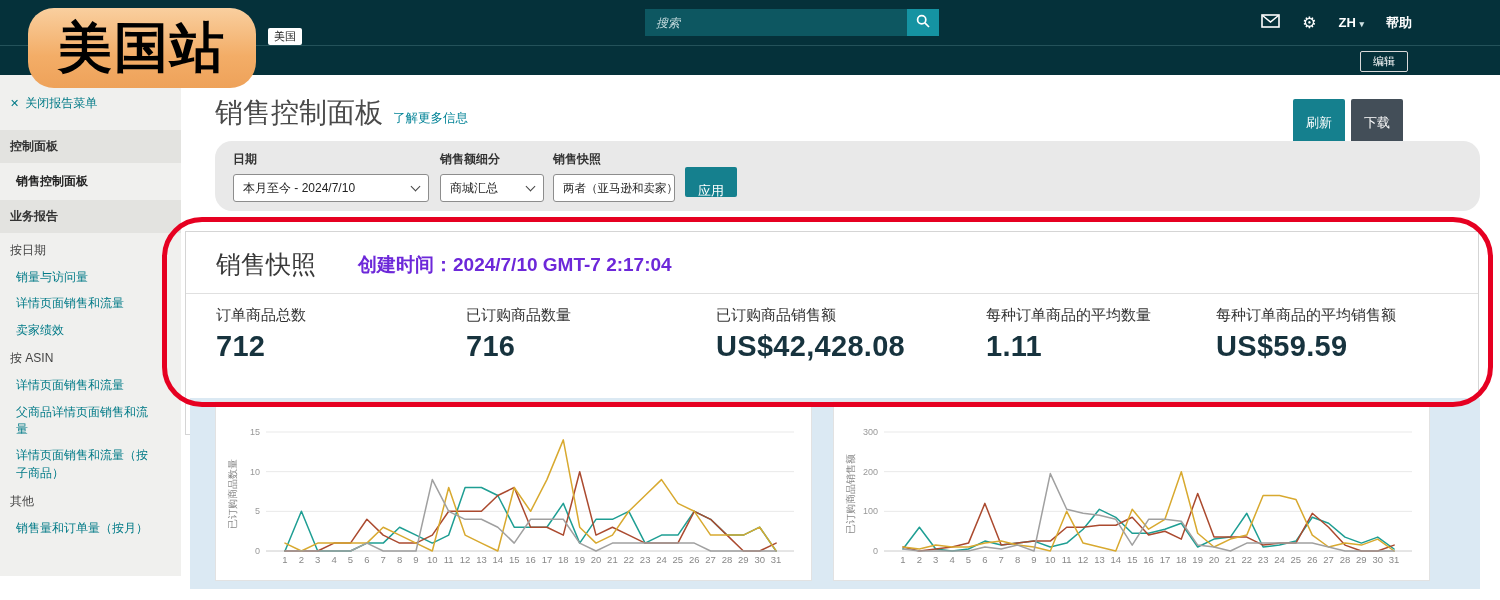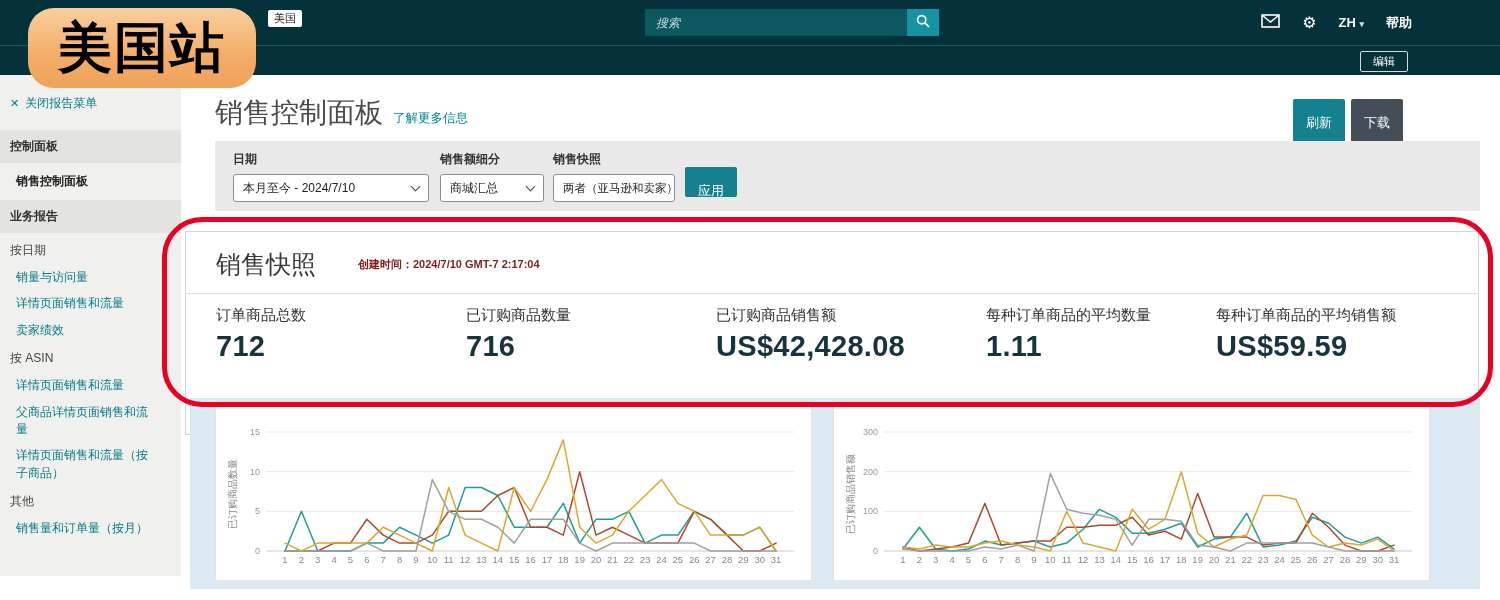--- a/index.html
+++ b/index.html
@@ -3,21 +3,21 @@
 <meta charset="utf-8">
 <style>
   * { margin:0; padding:0; box-sizing:border-box; }
   html,body { width:1500px; height:600px; overflow:hidden; background:#fff;
     font-family:"Liberation Sans", sans-serif; }
 
   
   .topnav { position:absolute; left:0; top:0; width:1500px; height:45px; background:#05313a; }
   .subnav { position:absolute; left:0; top:45px; width:1500px; height:30px; background:#05313a;
     border-top:1px solid #24525a; }
-  .mk-chip { position:absolute; left:268px; top:10px; background:#fff; color:#222;
+  .mk-chip { position:absolute; left:268px; top:28px; background:#fff; color:#222;
     font-size:11px; padding:1px 6px; border-radius:2px; cursor:pointer; }
   .search { position:absolute; left:645px; top:9px; display:flex; height:27px; }
   .search input { width:262px; height:27px; background:#0d5761; border:1px solid #0d5761;
     color:#e8f3f4; font-size:12px; padding:0 10px; outline:none; font-family:"Liberation Sans",sans-serif;}
   .search input::placeholder { color:#c3dadd; font-style:italic; }
   .search-btn { width:32px; height:27px; background:#1593a2; border:none; cursor:pointer;
     display:flex; align-items:center; justify-content:center; }
   .nav-right { position:absolute; right:88px; top:0; height:45px; display:flex;
     align-items:center; gap:22px; color:#fff; }
   .nav-ico { font-size:16px; color:#fff; cursor:pointer; line-height:1; }
@@ -47,39 +47,39 @@
   .page-title-row { position:absolute; left:215px; top:94px; display:flex; align-items:baseline; }
   .page-title { font-size:28px; font-weight:400; color:#4a4a4a; }
   .learn-more { font-size:12.5px; color:#008296; margin-left:10px; cursor:pointer; }
   .hdr-actions { position:absolute; right:97px; top:99px; display:flex; gap:6px; }
   .btn { font-size:13px; border:none; border-radius:2px; padding:15px 13px; cursor:pointer;
     font-family:"Liberation Sans",sans-serif;}
   .btn-teal { background:#15808e; color:#fff; }
   .btn-dark { background:#434e58; color:#fff; }
 
   
-  .filterbar { position:absolute; left:215px; top:141px; width:1265px; height:70px; background:#e9e9e9; }
+  .filterbar { position:absolute; left:215px; top:141px; width:1265px; height:70px; background:#e9e9e9;border-radius:17px; }
   .fgroup { position:absolute; top:10px; }
   .flabel { font-size:12px; font-weight:bold; color:#333; margin-bottom:6px; }
   .fselect { background:#fff; border:1px solid #8d8d8d; border-radius:3px; height:28px;
     display:flex; align-items:center; justify-content:space-between; padding:0 9px;
     font-size:12px; color:#222; cursor:pointer; white-space:nowrap; overflow:hidden; }
   .chev { width:7px; height:7px; border-right:1.5px solid #444; border-bottom:1.5px solid #444;
     transform:rotate(45deg); margin-left:8px; margin-top:-3px; flex:none; }
   .g-date { left:18px; }  .g-date .fselect { width:196px; }
   .g-break { left:225px; } .g-break .fselect { width:104px; }
   .g-chan { left:338px; } .g-chan .fselect { width:122px; font-size:11.5px;}
   .apply-btn { position:absolute; left:470px; top:26px; height:29px; }
 
   
   .snapshot { position:absolute; left:185px; top:231px; width:1294px; height:204px;
     background:#fff; border:1px solid #d5d5d5; }
   .snap-head { display:flex; align-items:center; padding:16px 0 12px 30px; border-bottom:1px solid #e0e0e0; }
   .snap-title { font-size:25px; color:#3a3a3a; }
-  .snap-created { margin-left:42px; font-size:11px; font-weight:bold; color:#7f1d1d; }
+  .snap-created { margin-left:42px; font-size:19px; font-weight:bold; color:#6d28d9; }
   .metrics { display:flex; padding:12px 0 0 30px; }
   .metric { flex:none; }
   .metric:nth-child(1){ width:250px;} .metric:nth-child(2){ width:250px;}
   .metric:nth-child(3){ width:270px;} .metric:nth-child(4){ width:230px;}
   .m-label { font-size:15px; color:#333; margin-bottom:5px; }
   .m-value { font-size:29px; color:#17333e; letter-spacing:.3px;font-weight:bold; }
 
   
   .annotation { position:absolute; left:162px; top:217px; width:1331px; height:190px;
     border:5px solid #e60021; border-radius:40px; pointer-events:none; z-index:40; }

